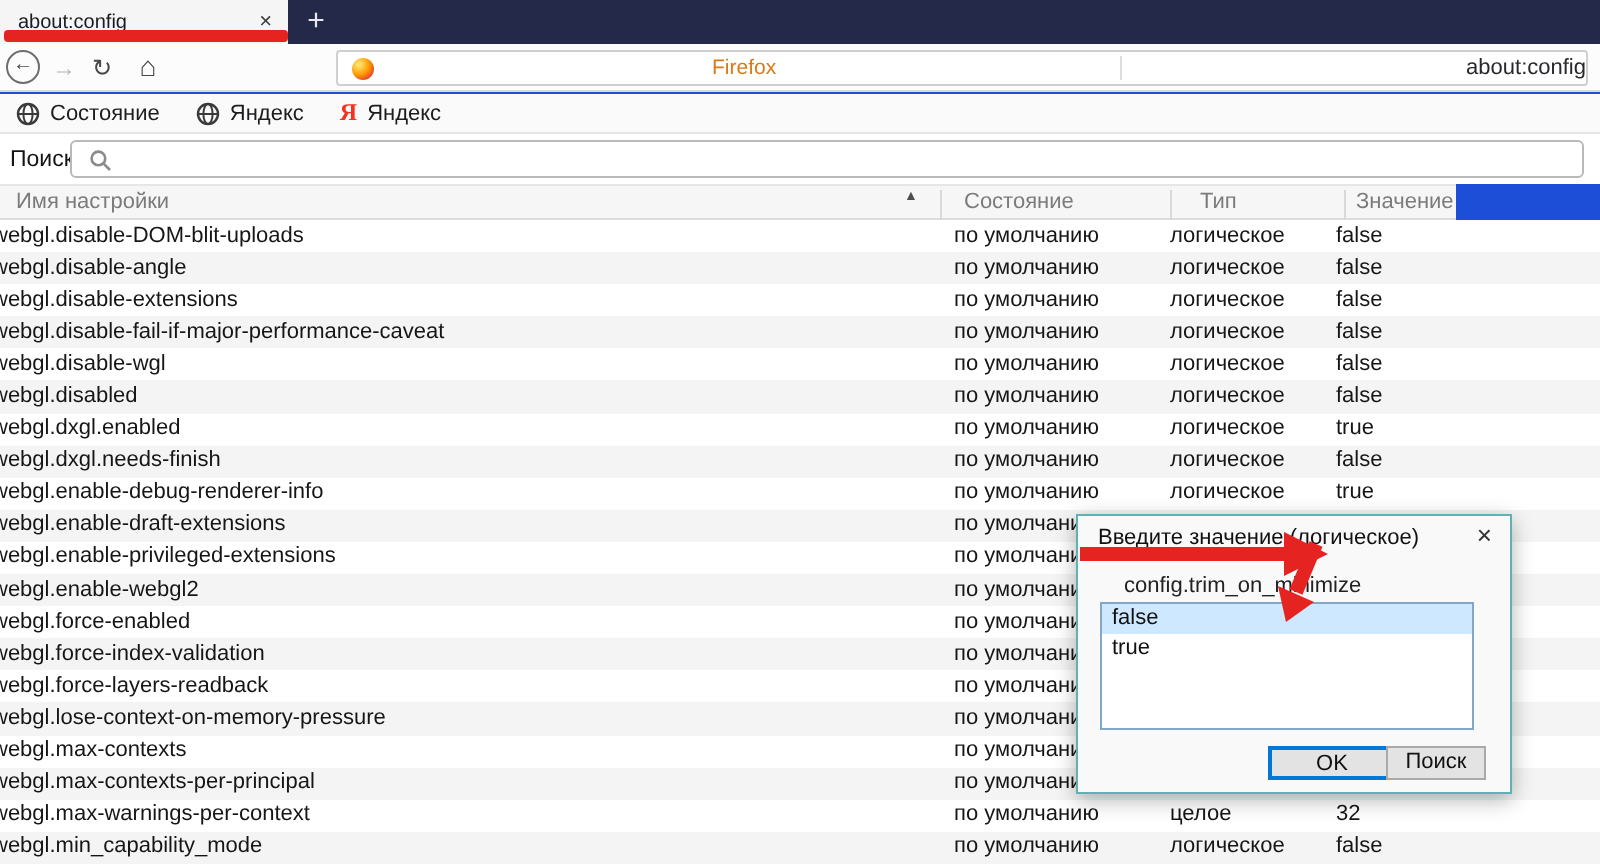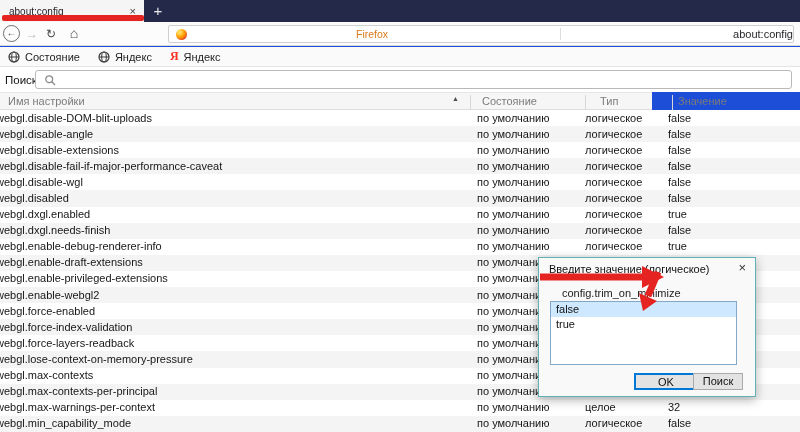--- a/index.html
+++ b/index.html
@@ -45,21 +45,21 @@
              background:radial-gradient(circle at 35% 30%, #ffd24d 10%, #ff9400 45%, #e3364e 78%, #8b2ba5); }
 
   
   .searchrow { position:absolute; left:0; top:67px; width:800px; height:25px; background:#fff; }
   .search-label { position:absolute; left:5px; top:7px; font-size:11.5px; color:#141414; }
   .search-input { position:absolute; left:35px; top:3px; width:757px; height:19px; background:#fff;
                   border:1px solid #b9b9b9; border-radius:3px; }
   .mag { position:absolute; left:8px; top:3px; }
 
   
-  .thead { position:absolute; left:0; top:92px; width:652px; height:18px; background:#f6f6f6;
+  .thead { position:absolute; left:0; top:92px; width:728px; height:18px; background:#f6f6f6;
            border-top:1px solid #e6e6e6; border-bottom:1px solid #dcdcdc; font-size:11px; color:#7b7b7b; }
   .thead span { position:absolute; top:2px; white-space:nowrap; }
   .th-name { left:8px; }
   .th-sort { left:452px; font-size:7px; color:#4e4e4e; top:4px; }
   .th-status { left:482px; }
   .th-type { left:600px;text-align:right; }
   .th-value { left:678px; }
   .th-div { position:absolute; top:0; width:1px; height:17px; background:#d8d8d8; }
 
   .rows { position:absolute; left:0; top:110px; width:800px; height:322px; overflow:hidden; }

